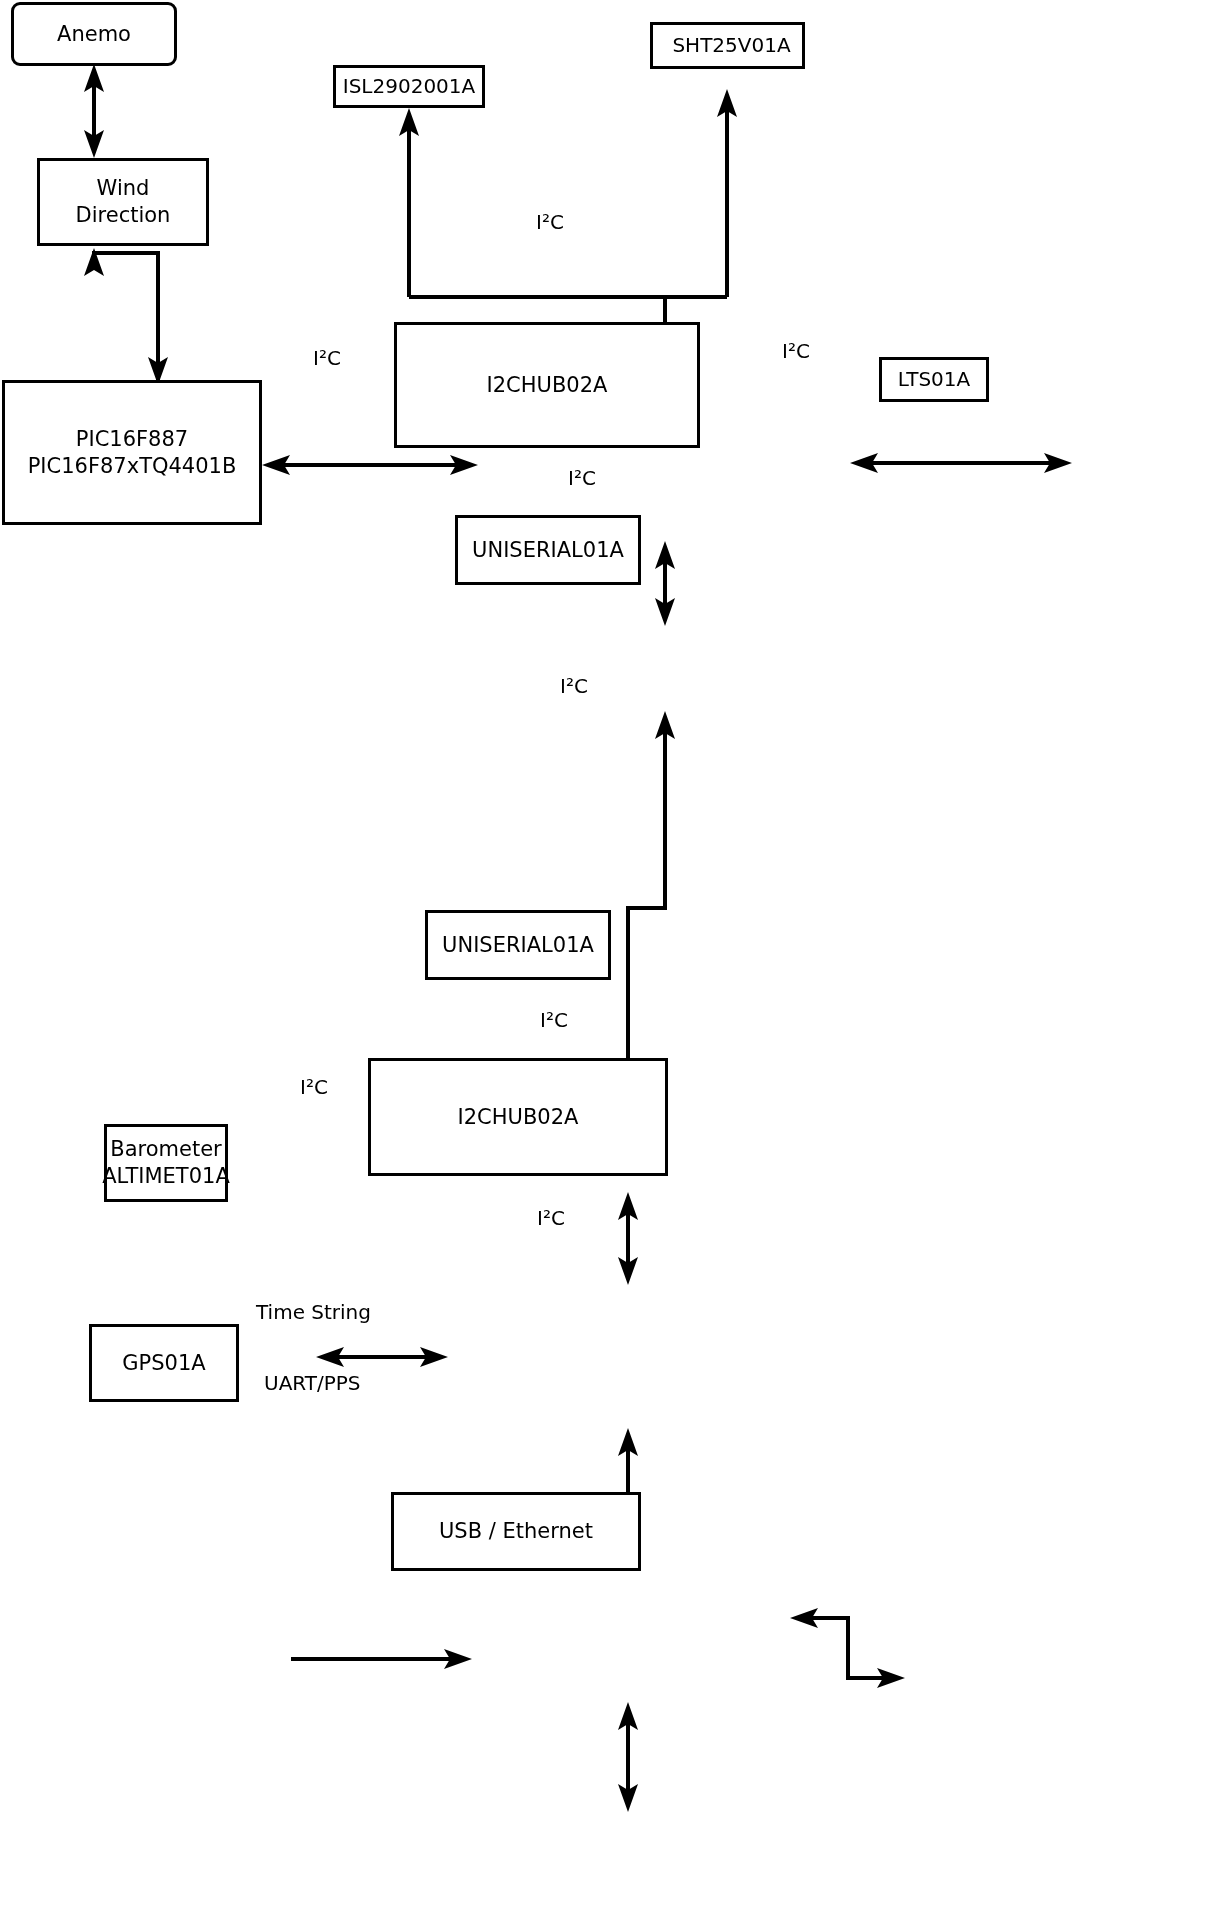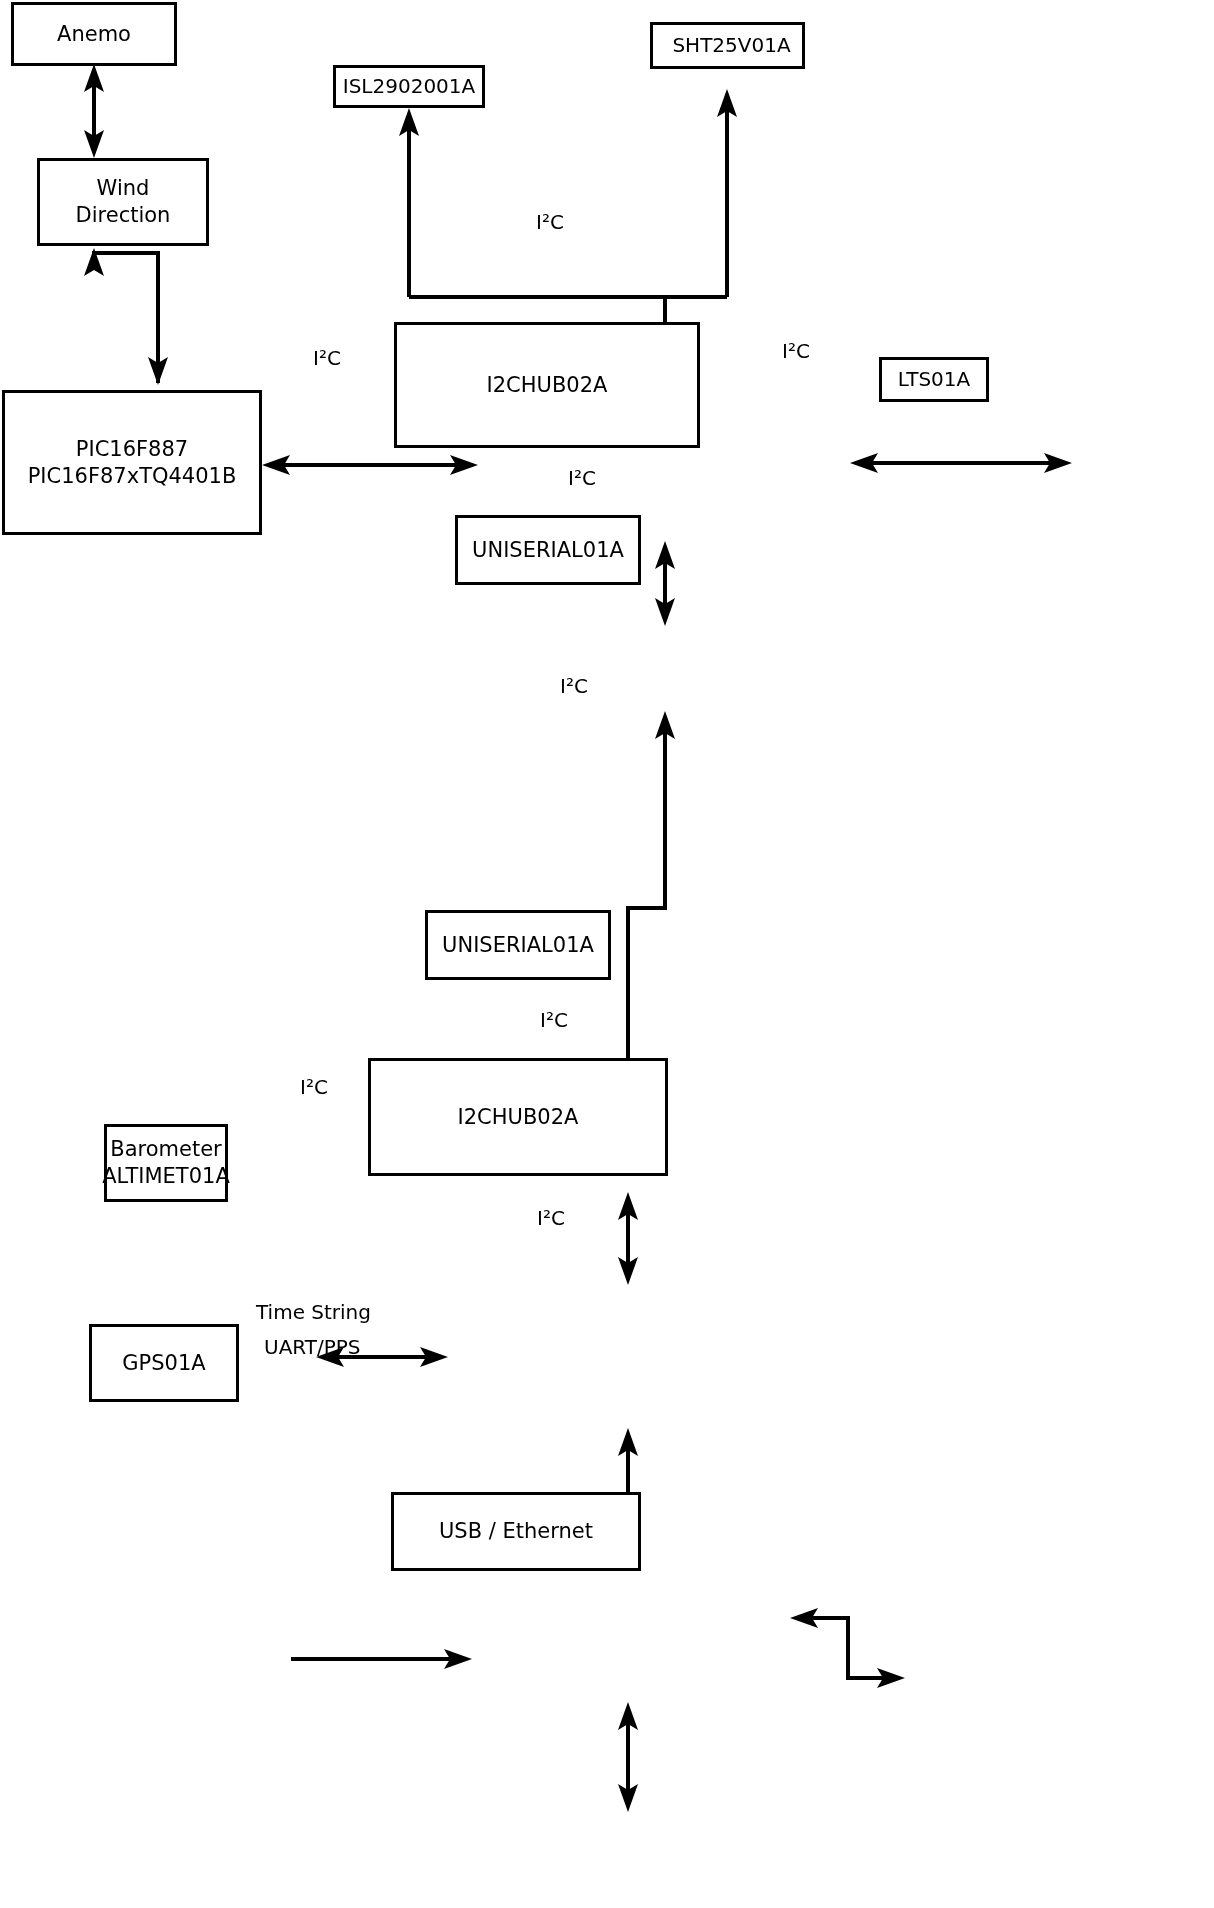--- a/index.html
+++ b/index.html
@@ -144,30 +144,30 @@
     </g>
 
     <g>
       <line x1="628" y1="1720" x2="628" y2="1794"></line>
       <polygon points="628,1702 618,1730 628,1724 638,1730"></polygon>
       <polygon points="628,1812 618,1784 628,1790 638,1784"></polygon>
     </g>
 
   </svg>
 
-  <div class="node" style="left:11px; top:2px; width:166px; height:64px;">
+  <div class="node" style="left:11px; top:2px; width:166px; height:64px;border-radius:9px;">
     <span>Anemo</span>
   </div>
 
   <div class="node" style="left:8px; top:158px; width:172px; height:88px;margin-left:29px;">
     <span>Wind
 Direction</span>
   </div>
 
-  <div class="node" style="left:2px; top:390px; width:260px; height:145px;text-align:center;">
+  <div class="node" style="left:2px; top:380px; width:260px; height:145px;text-align:center;">
     <span>PIC16F887
 PIC16F87xTQ4401B</span>
   </div>
 
   <div class="node" style="left:333px; top:65px; width:152px; height:43px; font-size:20px;">
     <span>ISL2902001A</span>
   </div>
 
   <div class="node" style="left:650px; top:22px; width:155px; height:47px; font-size:20px;padding-left:8px;">
     <span>SHT25V01A</span>
@@ -219,15 +219,15 @@
   <div class="edge-label" style="left:560px; top:676px;">I²C</div>
 
   <div class="edge-label" style="left:540px; top:1010px;">I²C</div>
 
   <div class="edge-label" style="left:300px; top:1077px;">I²C</div>
 
   <div class="edge-label" style="left:537px; top:1208px;">I²C</div>
 
   <div class="edge-label" style="left:256px; top:1302px;">Time String</div>
 
-  <div class="edge-label" style="left:264px; top:1337px;text-align:right;">UART/PPS</div>
+  <div class="edge-label" style="left:264px; top:1373px;text-align:right;">UART/PPS</div>
 
 </div>
 
 </body></html>

